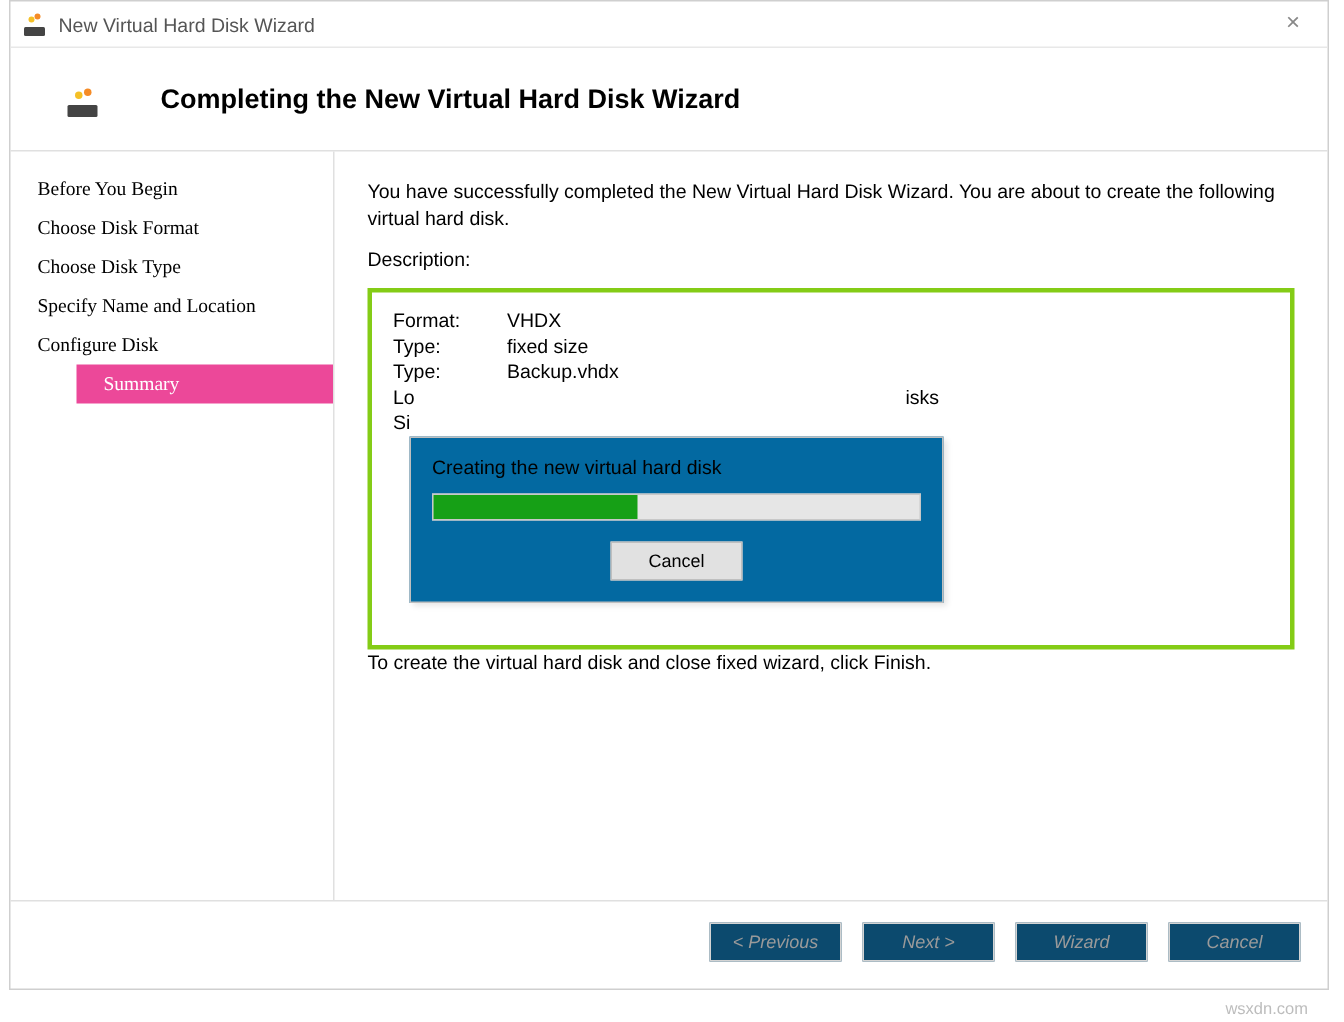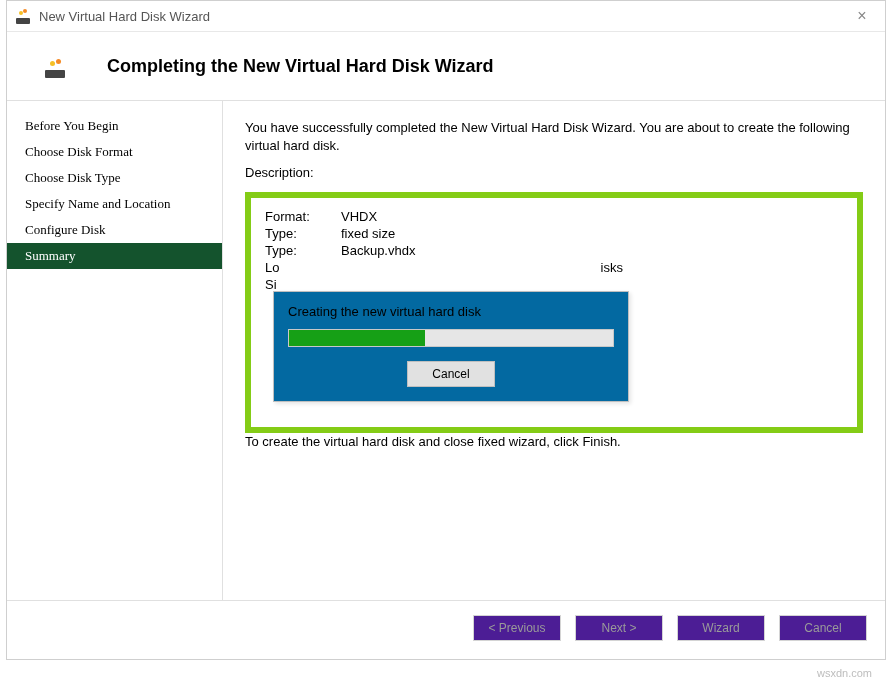--- a/index.html
+++ b/index.html
@@ -69,33 +69,34 @@
     padding: 12px 0 0 0;
     box-sizing: border-box;
     font-family: Liberation Serif, serif;
   }
   .sidebar-item {
     padding: 5px 14px 5px 18px;
     font-size: 13px;
     color: #000;
   }
   .sidebar-item.active {
-    background: #14532d;
+    background: #ec4899;
     color: #ffffff;
+    margin-left: 44px;
   }
   .content {
     flex: 1;
     padding: 18px 22px 0 22px;
     box-sizing: border-box;
     position: relative;
   }
   .content p { margin: 0 0 10px 0; line-height: 1.35; }
   .desc-label { margin-top: 14px; }
   .desc-box {
-    border: 6px solid #84cc16;
+    border: 3px solid #84cc16;
     padding: 10px 14px;
     height: 241px;
     box-sizing: border-box;
     margin-top: 4px;
   }
   .desc-row { display: flex; gap: 6px; padding: 1px 0; }
   .desc-key { width: 70px; }
   .finish-hint { margin-top: 22px; }
 
   .footer {
@@ -108,21 +109,21 @@
   .btn {
     min-width: 88px;
     height: 26px;
     background: #e1e1e1;
     border: 1px solid #bfbfbf;
     font-size: 12px;
     color: #000;
     display: flex; align-items: center; justify-content: center;
     box-sizing: border-box;
   }
-  .btn.disabled { color: #9a9a9a; border-color: #d4d4d4; background: #4c1d95; }
+  .btn.disabled { color: #9a9a9a; border-color: #d4d4d4; background: #0c4a6e; font-style: italic; }
 
   .dialog {
     position: absolute;
     left: 266px;
     top: 290px;
     width: 356px;
     background: #0369a1;
     border: 1px solid #bfbfbf;
     box-shadow: 2px 2px 4px rgba(0,0,0,0.1);
     padding: 12px 14px 14px 14px;

